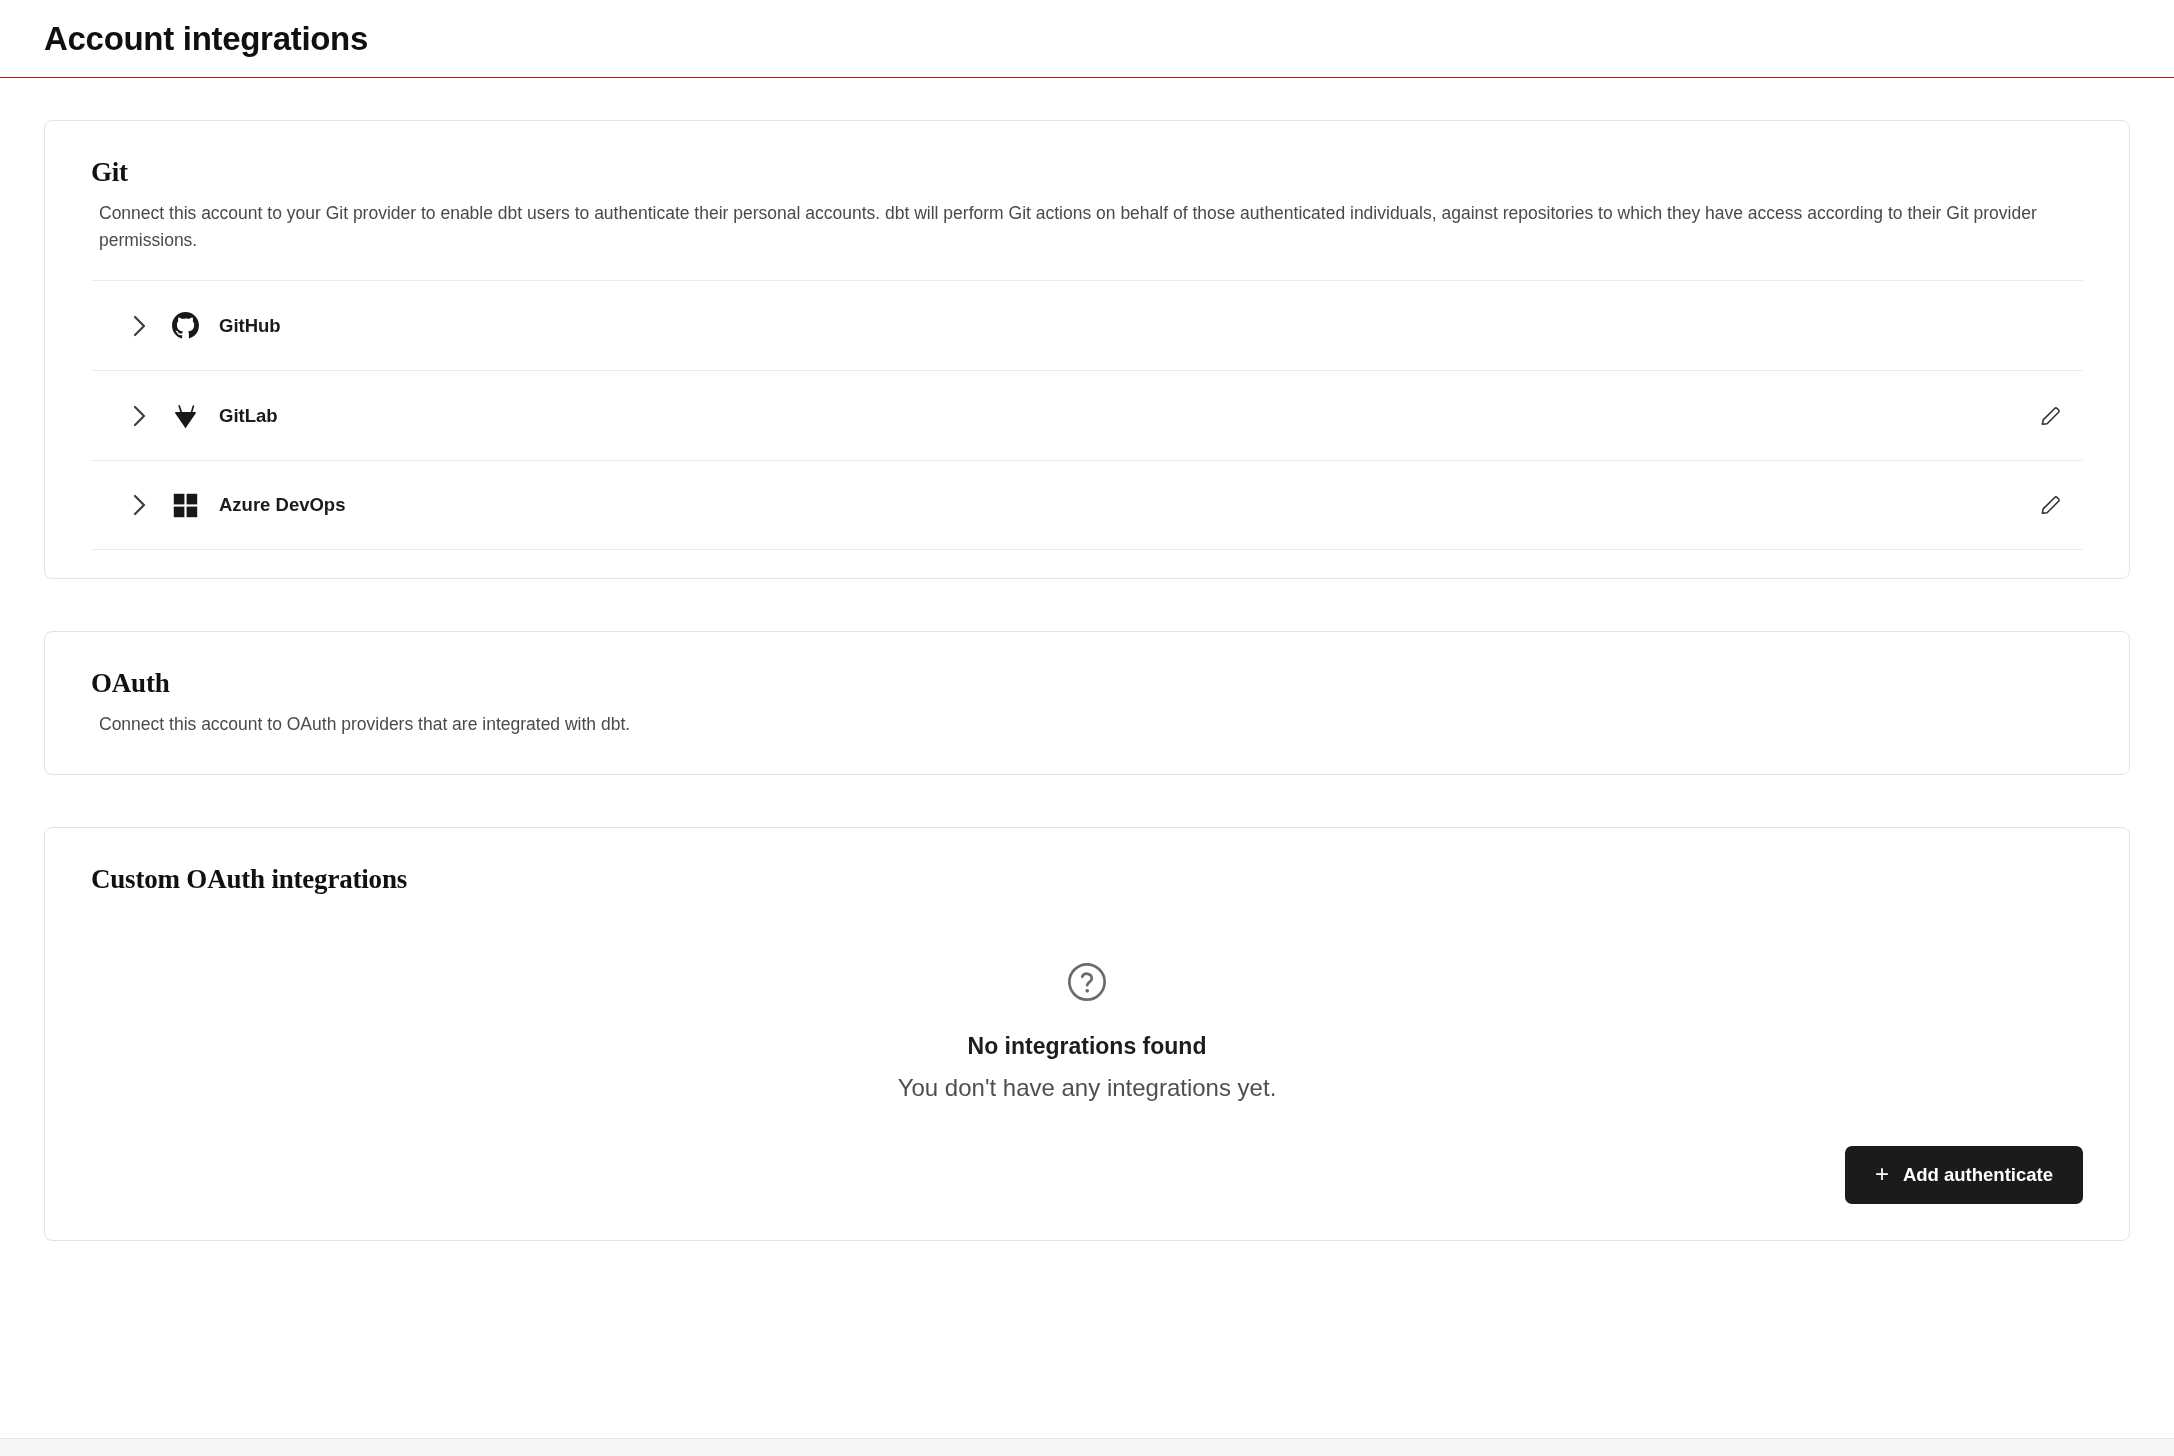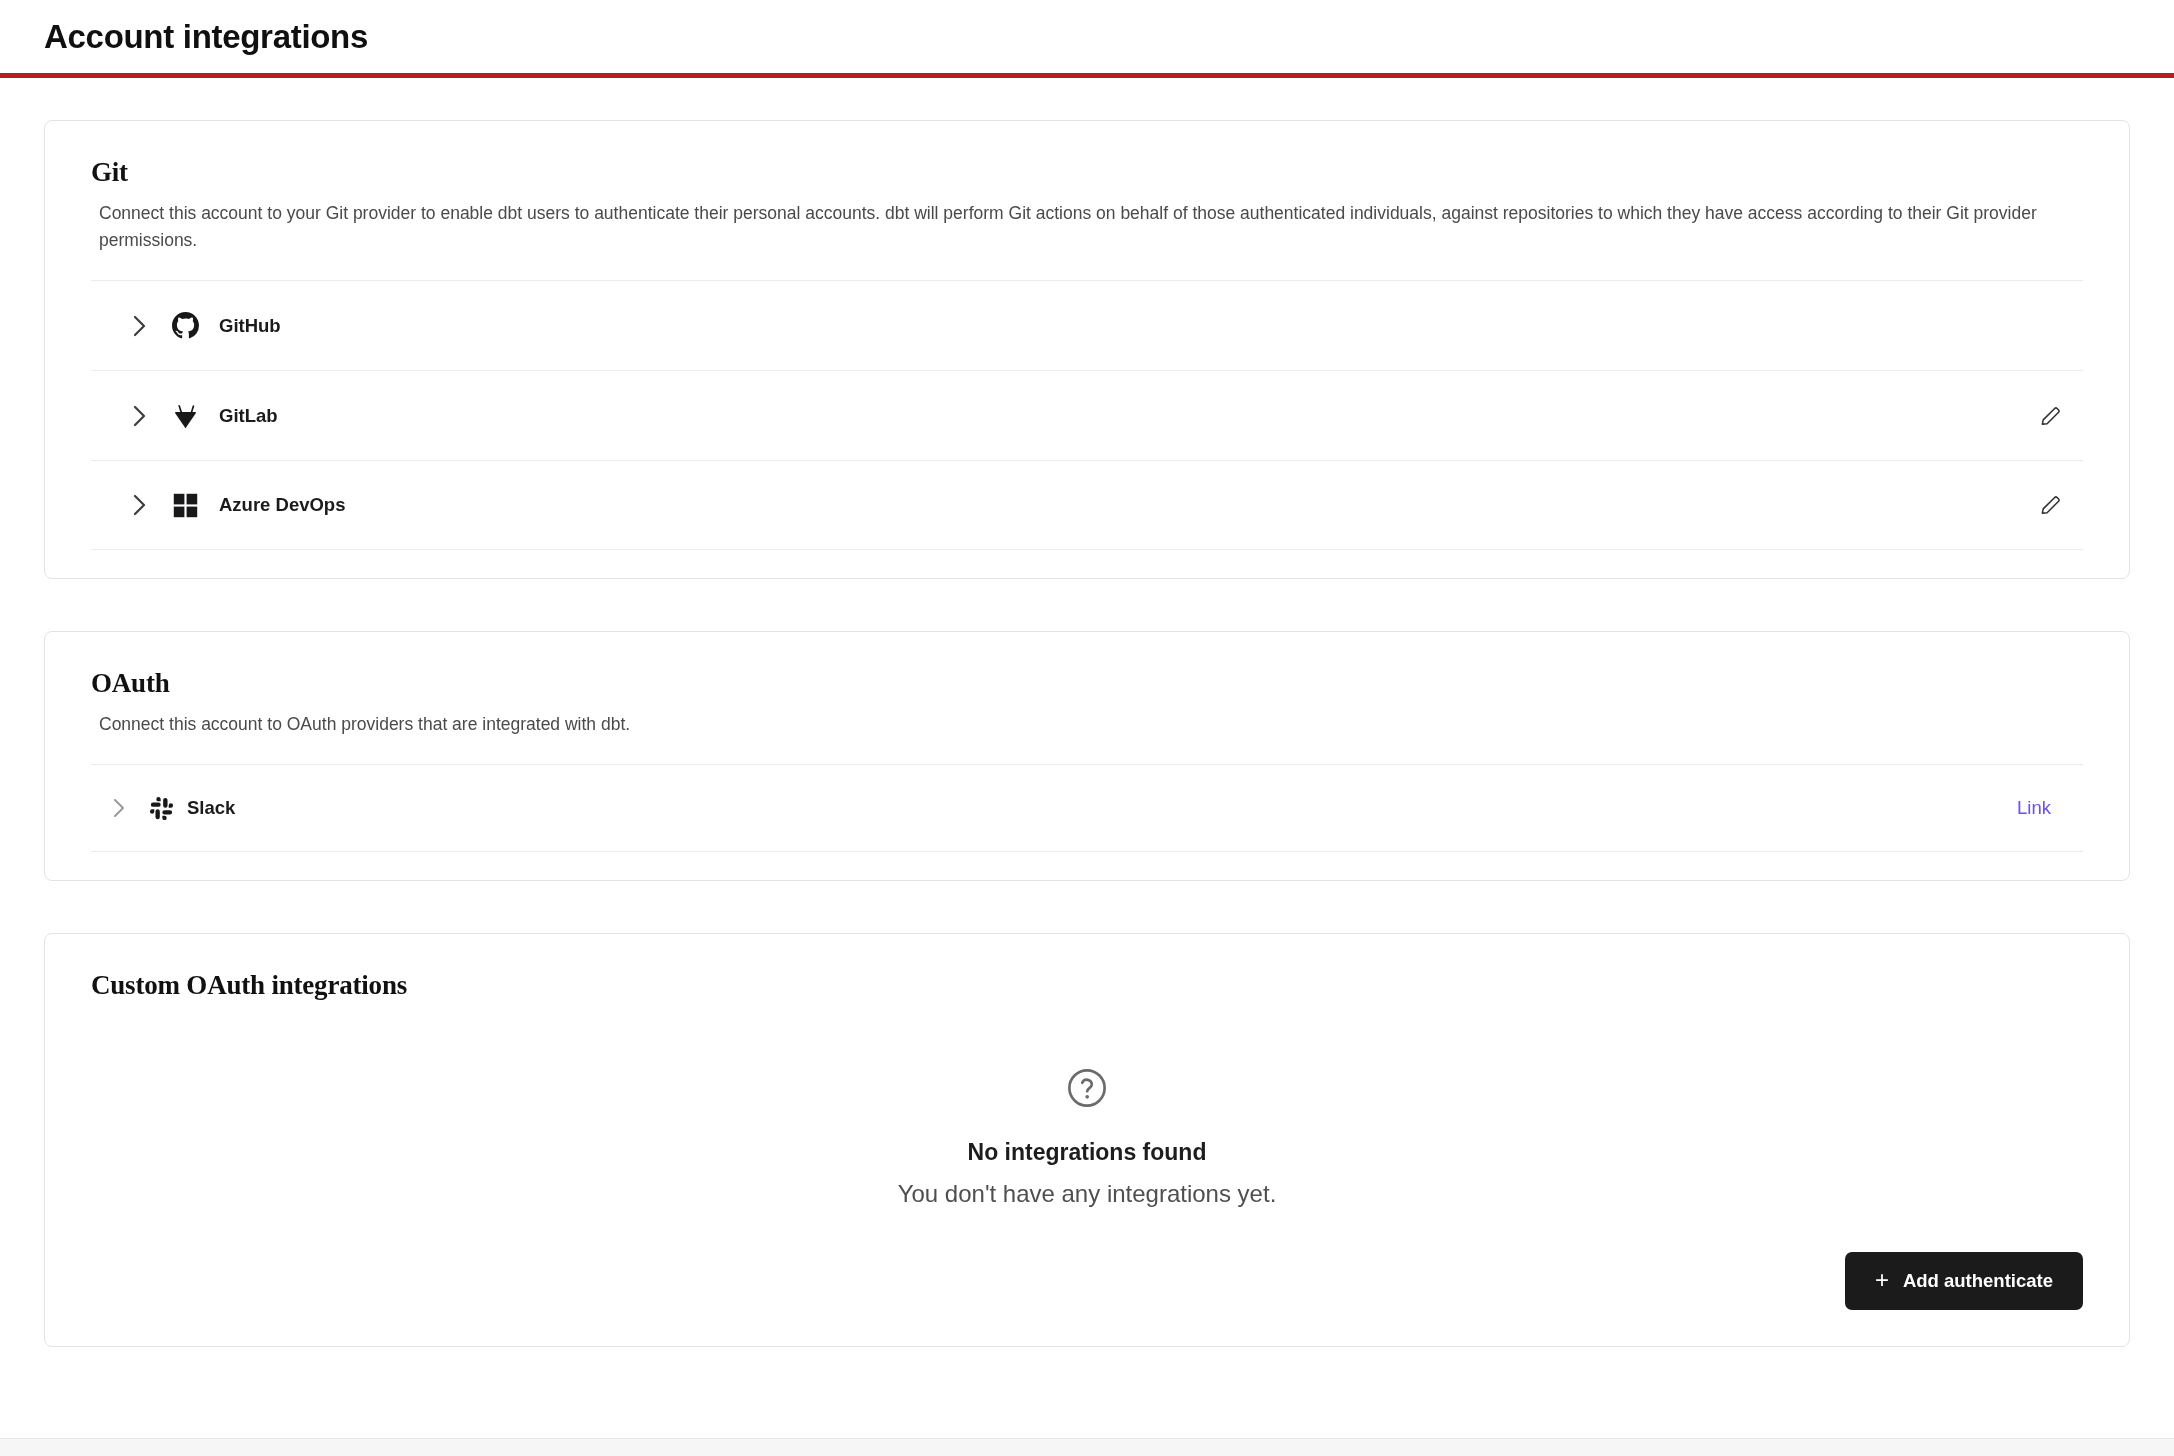--- a/index.html
+++ b/index.html
@@ -12,21 +12,21 @@
   }
   body {
     width: 2174px;
     min-height: 1456px;
     position: relative;
   }
 
   
   .page-header {
     height: 78px;
-    border-bottom: 5px solid #b91c1c;
+    border-bottom: 1px solid #b91c1c;
     display: flex;
     align-items: center;
     padding: 0 44px;
     background: #fff;
   }
   .page-title {
     font-size: 33px;
     font-weight: 700;
     letter-spacing: -0.3px;
     color: #101010;
@@ -253,42 +253,20 @@
         </span>
       </div>
 
     </div>
   </section>
 
   <section class="card">
     <h2 class="card-title">OAuth</h2>
     <p class="card-desc">Connect this account to OAuth providers that are integrated with dbt.</p>
 
-    <div class="rows">
-      <div class="row oauth">
-        <span class="row-chevron">
-          <svg width="13" height="20" viewBox="0 0 13 20" aria-hidden="true">
-            <path d="M2 2 L10 10 L2 18" fill="none" stroke="#9a9a9a" stroke-width="2" stroke-linecap="round" stroke-linejoin="round"></path>
-          </svg>
-        </span>
-        <span class="row-icon">
-          <svg width="25" height="25" viewBox="0 0 24 24" aria-hidden="true">
-            <g fill="#18181b">
-              <path d="M5.1 14.9a2.1 2.1 0 1 1-2.1-2.1h2.1v2.1Zm1.1 0a2.1 2.1 0 0 1 4.2 0v5.2a2.1 2.1 0 0 1-4.2 0v-5.2Z"></path>
-              <path d="M9.1 5.1a2.1 2.1 0 1 1 2.1-2.1v2.1H9.1Zm0 1.1a2.1 2.1 0 0 1 0 4.2H3.9a2.1 2.1 0 0 1 0-4.2h5.2Z"></path>
-              <path d="M18.9 9.1a2.1 2.1 0 1 1 2.1 2.1h-2.1V9.1Zm-1.1 0a2.1 2.1 0 0 1-4.2 0V3.9a2.1 2.1 0 0 1 4.2 0v5.2Z"></path>
-              <path d="M14.9 18.9a2.1 2.1 0 1 1-2.1 2.1v-2.1h2.1Zm0-1.1a2.1 2.1 0 0 1 0-4.2h5.2a2.1 2.1 0 0 1 0 4.2h-5.2Z"></path>
-            </g>
-          </svg>
-        </span>
-        <span class="row-label">Slack</span>
-        <span class="row-spacer"></span>
-        <span class="row-link">Link</span>
-      </div>
-    </div>
   </section>
 
   <section class="card">
     <h2 class="card-title">Custom OAuth integrations</h2>
 
     <div class="empty-state">
       <span class="empty-icon">
         <svg width="46" height="46" viewBox="0 0 24 24" aria-hidden="true">
           <circle cx="12" cy="12" r="9.2" fill="none" stroke="#6b6b6b" stroke-width="1.4"></circle>
           <path d="M9.5 9.3a2.6 2.6 0 0 1 5 .9c0 1.7-2.4 2-2.4 3.5" fill="none" stroke="#6b6b6b" stroke-width="1.4" stroke-linecap="round"></path>

